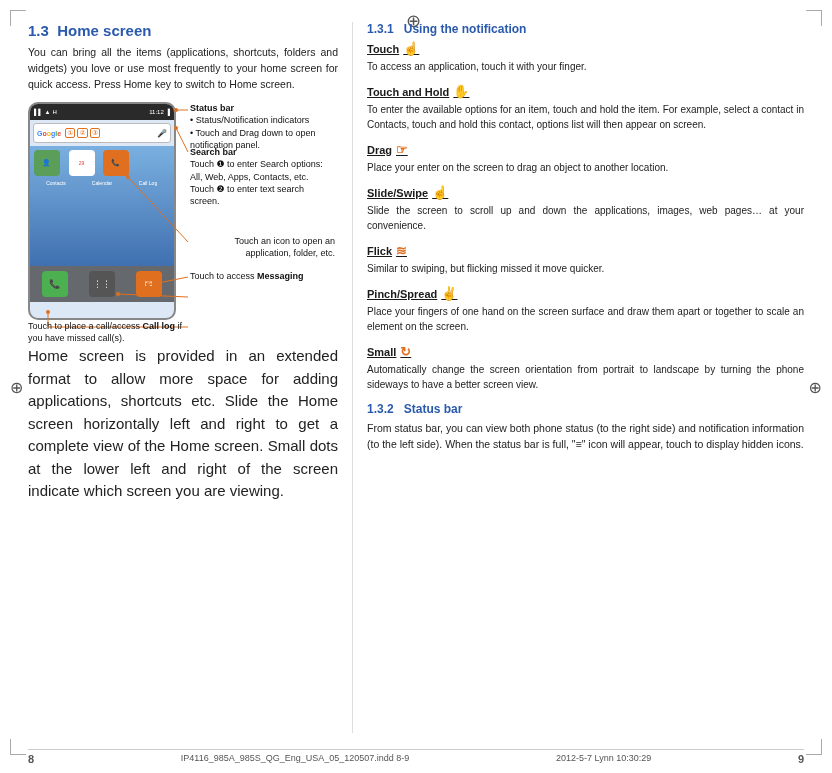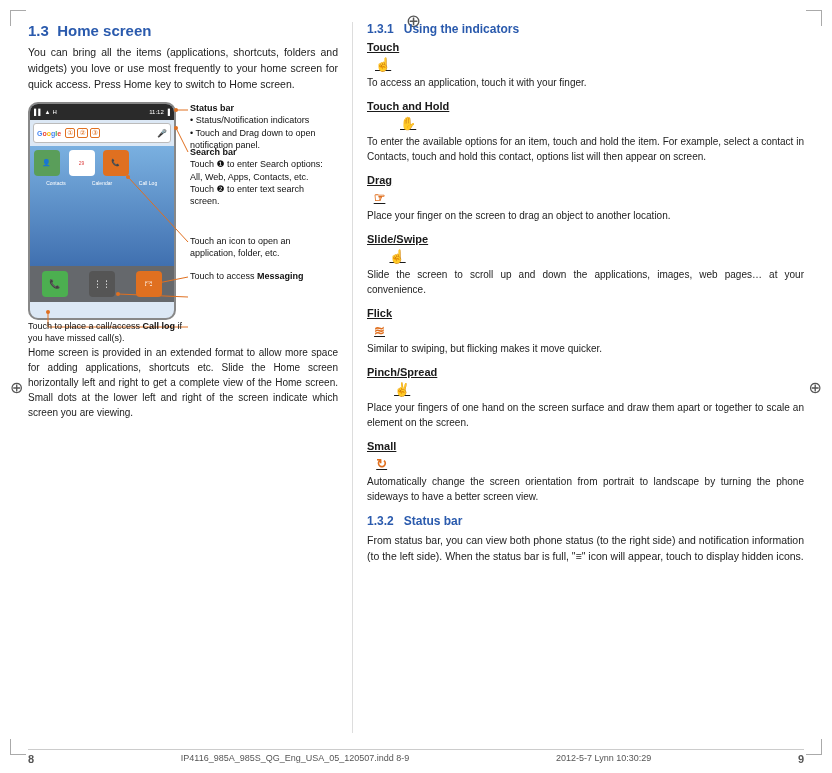--- a/index.html
+++ b/index.html
@@ -147,21 +147,20 @@
 
     .touch-label {
       font-size: 11px;
       font-weight: bold;
       text-decoration: underline;
       color: #1a1a1a;
       display: inline-flex;
       align-items: center;
       gap: 4px;
       margin-bottom: 3px;
-      flex-direction: column;
     }
 
     .touch-desc {
       font-size: 10px;
       line-height: 1.5;
       text-align: justify;
     }
 
     
     .touch-icon {
@@ -196,21 +195,21 @@
       font-size: 9px;
       line-height: 1.35;
       color: #111;
     }
 
     .callout-text b {
       font-weight: bold;
     }
 
     .home-desc-text {
-      font-size: 10px;
+      font-size: 15px;
       line-height: 1.5;
       text-align: justify;
       margin-top: 8px;
     }
 
     .page-num-left {
       font-size: 11px;
       font-weight: bold;
     }
     .page-num-right {
@@ -325,21 +324,21 @@
           <span>• Status/Notification indicators</span><br>
           <span>• Touch and Drag down to open notification panel.</span>
         </div>
 
         <div class="callout-text" style="left:162px; top:44px; width:145px;">
           <b>Search bar</b><br>
           <span>Touch ❶ to enter Search options: All, Web, Apps, Contacts, etc.</span><br>
           <span>Touch ❷ to enter text search screen.</span><br>
         </div>
 
-        <div class="callout-text" style="left:162px; top:133px; width:145px;">
+        <div class="callout-text" style="left:162px; top:133px; width:145px;text-align:right;">
           <span>Touch an icon to open an application, folder, etc.</span>
         </div>
 
         <div class="callout-text" style="left:162px; top:168px; width:145px;">
           <span>Touch to access <b>Messaging</b></span>
         </div>
 
 
         <div class="callout-text" style="left:0px; top:218px; width:155px;">
           <span>Touch to place a call/access <b>Call log</b> if you have missed call(s).</span>
@@ -349,45 +348,45 @@
 
       <p class="home-desc-text">Home screen is provided in an extended format to allow more space for adding applications, shortcuts etc. Slide the Home screen horizontally left and right to get a complete view of the Home screen. Small dots at the lower left and right of the screen indicate which screen you are viewing.</p>
     </div>
 
     <div class="col-divider"></div>
 
     <div class="right-col">
 
       <div class="sub-heading">
         <span>1.3.1</span>&nbsp;&nbsp;
-        <span>Using the indicators</span>
+        <span>Using the notification</span>
       </div>
 
       <div id="touch-items-container">
 
       <div class="touch-item"><div class="touch-label">
               <span>Touch</span>
               <span class="touch-icon">☝</span>
             </div><p class="touch-desc">To access an application, touch it with your finger.</p></div>
           <div class="touch-item"><div class="touch-label">
               <span>Touch and Hold</span>
               <span class="touch-icon">✋</span>
             </div><p class="touch-desc">To enter the available options for an item, touch and hold the item. For example, select a contact in Contacts, touch and hold this contact, options list will then appear on screen.</p></div>
           <div class="touch-item"><div class="touch-label">
               <span>Drag</span>
               <span class="touch-icon">☞</span>
-            </div><p class="touch-desc">Place your finger on the screen to drag an object to another location.</p></div>
+            </div><p class="touch-desc">Place your enter on the screen to drag an object to another location.</p></div>
           <div class="touch-item"><div class="touch-label">
               <span>Slide/Swipe</span>
               <span class="touch-icon">☝</span>
             </div><p class="touch-desc">Slide the screen to scroll up and down the applications, images, web pages… at your convenience.</p></div>
           <div class="touch-item"><div class="touch-label">
               <span>Flick</span>
               <span class="touch-icon">≋</span>
-            </div><p class="touch-desc">Similar to swiping, but flicking makes it move quicker.</p></div>
+            </div><p class="touch-desc">Similar to swiping, but flicking missed it move quicker.</p></div>
           <div class="touch-item"><div class="touch-label">
               <span>Pinch/Spread</span>
               <span class="touch-icon">✌</span>
             </div><p class="touch-desc">Place your fingers of one hand on the screen surface and draw them apart or together to scale an element on the screen.</p></div>
           <div class="touch-item"><div class="touch-label">
               <span>Small</span>
               <span class="touch-icon">↻</span>
             </div><p class="touch-desc">Automatically change the screen orientation from portrait to landscape by turning the phone sideways to have a better screen view.</p></div>
         </div>
 

